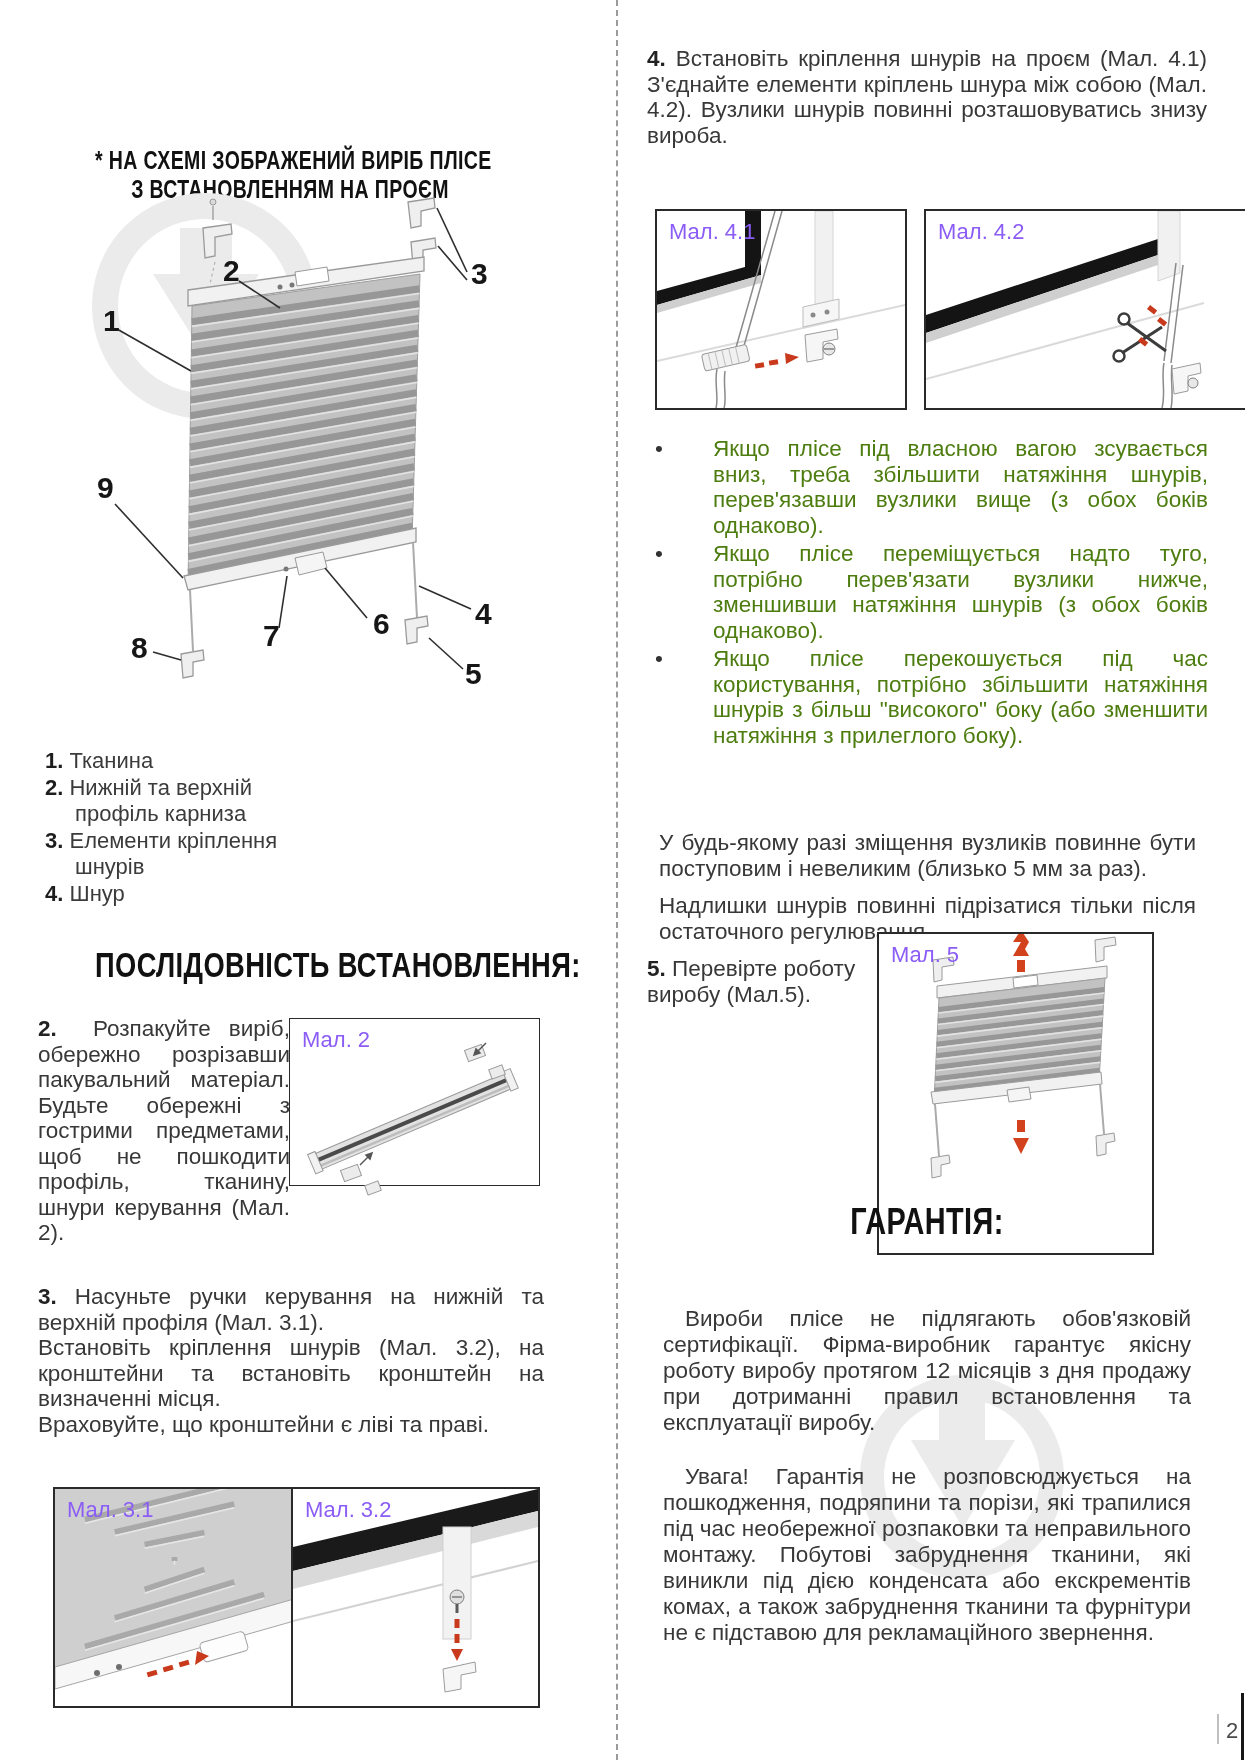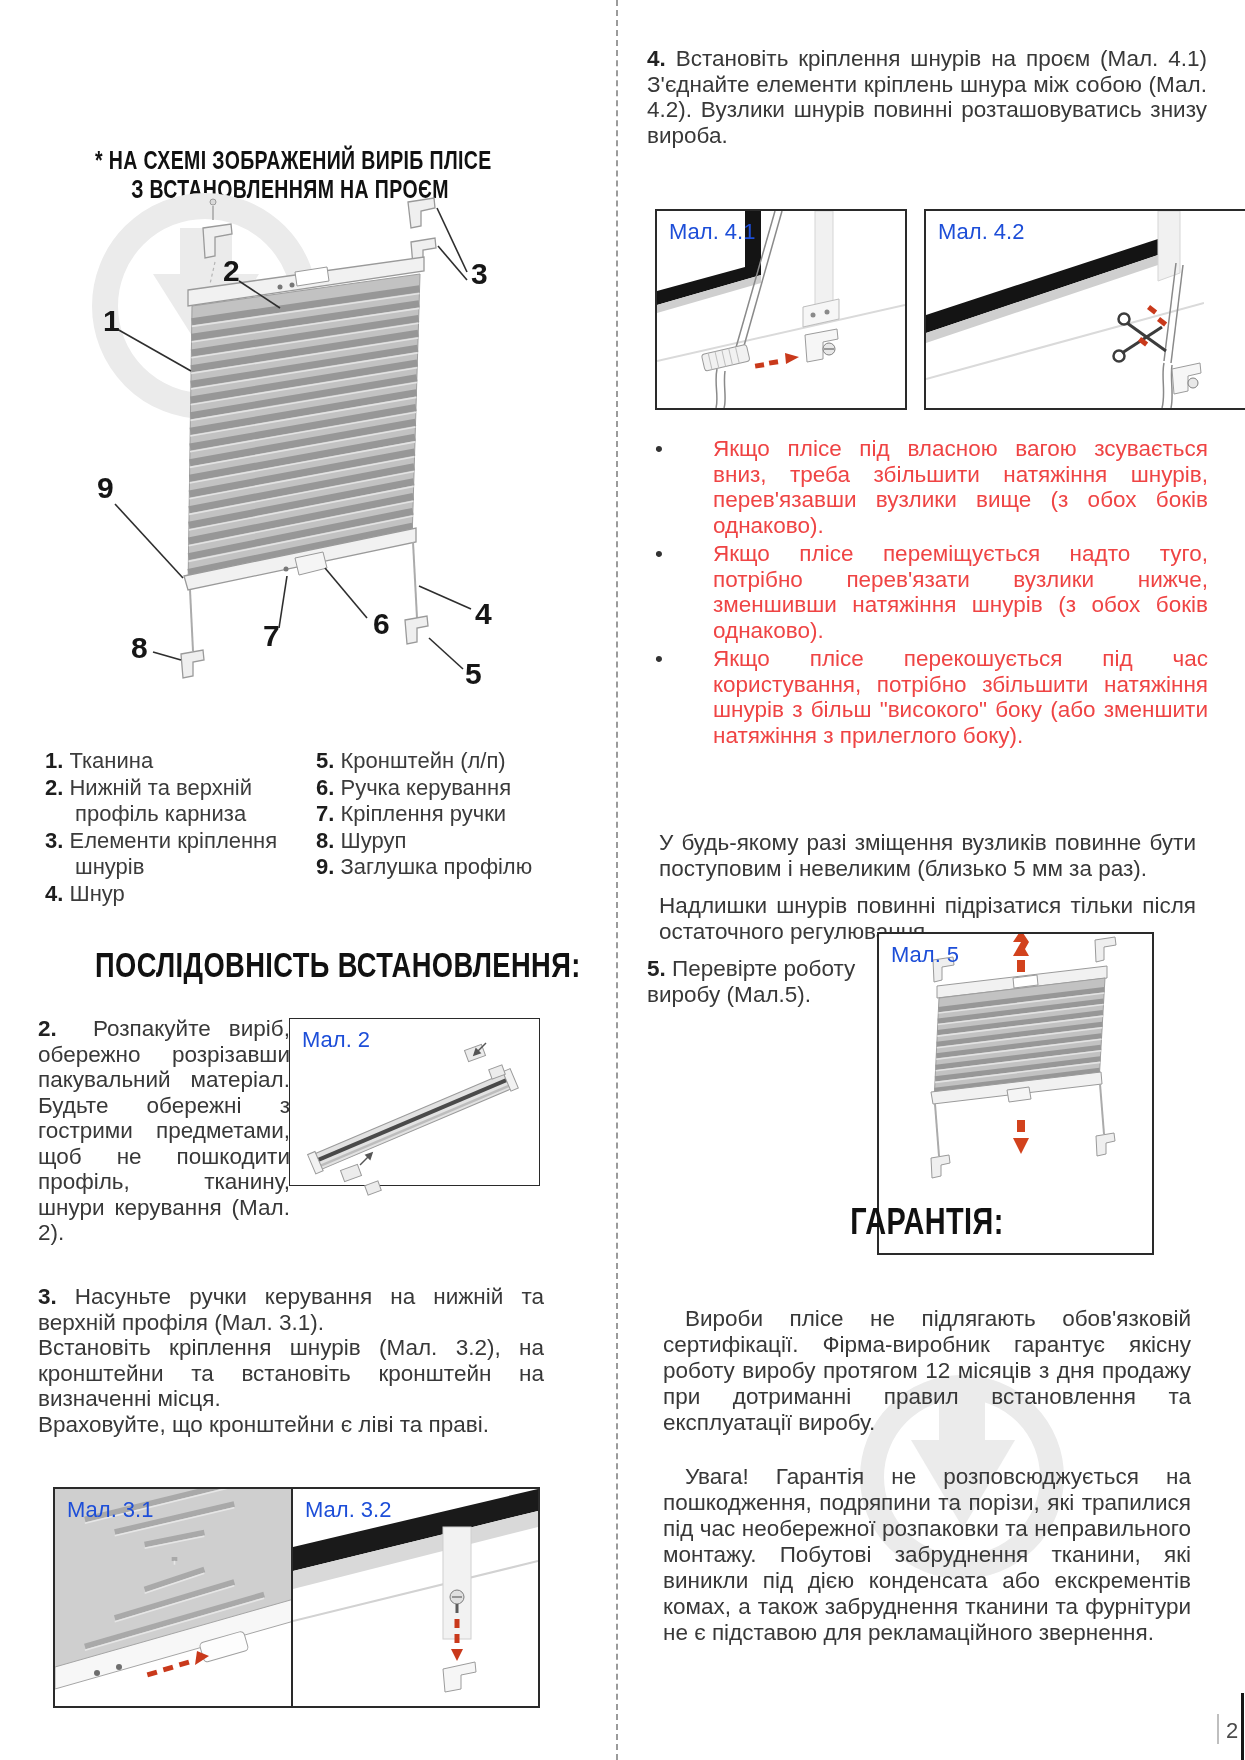--- a/index.html
+++ b/index.html
@@ -10,24 +10,24 @@
          white-space:nowrap;text-align:center;letter-spacing:0.5px;}
   .title-line{font-size:46px;line-height:49px;}
   .sub-line{font-size:25px;line-height:29px;}
   .seq-line{font-size:35px;line-height:38px;}
   .gar-line{font-size:37px;line-height:40px;}
   .body-txt{font-size:22.5px;line-height:25.5px;text-align:justify;color:#383838;}
   .body-txt b{color:#222;}
   .part{font-size:22px;line-height:26.5px;padding-left:30px;text-indent:-30px;color:#3b3b3b;}
   .part b{color:#1d1d1d;}
   .figbox{position:absolute;border:2px solid #2a2a2a;background:#fff;box-sizing:border-box;}
-  .figlabel{position:absolute;left:12px;top:8px;font-size:22px;color:#1d4ed8;z-index:2;}
+  .figlabel{position:absolute;left:12px;top:8px;font-size:22px;color:#8b5cf6;z-index:2;}
   .bullet{display:flex;margin-bottom:3px;}
   .bmark{flex:0 0 58px;padding-left:8px;font-size:22.5px;color:#333;}
-  .btext{flex:1;font-size:22.5px;line-height:25.5px;text-align:justify;color:#ef4444;}
+  .btext{flex:1;font-size:22.5px;line-height:25.5px;text-align:justify;color:#4d7c0f;}
   .note{font-size:22.5px;line-height:25.5px;text-align:justify;margin:12px;}
   .warr{font-size:22.5px;line-height:26px;text-align:justify;text-indent:22px;margin:16px;}
   .divider{position:absolute;left:616px;top:0;width:0;height:1760px;border-left:2px dashed #9b9b9b;}
   .dnum{font:700 30px "Liberation Sans",sans-serif;fill:#161616;}
   .ldr{stroke:#2e2e2e;stroke-width:1.6;}
   .pagenum{font-size:22px;color:#4a4a4a;}
   svg{display:block;}
 </style>
 </head>
 <body>
@@ -139,27 +139,20 @@
       <text class="dnum" x="42" y="312">9</text>
     </g>
   </svg>
 
   <div class="abs" style="left:45px;top:748px;width:265px;">
     <div class="part"><b>1.</b> <span>Тканина</span></div>
     <div class="part"><b>2.</b> <span>Нижній та верхній профіль карниза</span></div>
     <div class="part"><b>3.</b> <span>Елементи кріплення шнурів</span></div>
     <div class="part"><b>4.</b> <span>Шнур</span></div>
   </div>
-  <div class="abs" style="left:316px;top:748px;width:232px;">
-    <div class="part"><b>5.</b> <span>Кронштейн (л/п)</span></div>
-    <div class="part"><b>6.</b> <span>Ручка керування</span></div>
-    <div class="part"><b>7.</b> <span>Кріплення ручки</span></div>
-    <div class="part"><b>8.</b> <span>Шуруп</span></div>
-    <div class="part"><b>9.</b> <span>Заглушка профілю</span></div>
-  </div>
 
   <div class="abs" style="left:40px;top:946px;width:500px;">
     <span class="hcond seq-line">ПОСЛІДОВНІСТЬ ВСТАНОВЛЕННЯ:</span>
   </div>
 
   <div class="abs body-txt" style="left:38px;top:1016px;width:252px;">
     <b>2.</b>&nbsp; <span>Розпакуйте виріб, обережно розрізавши пакувальний матеріал. Будьте обережні з гострими предметами, щоб не пошкодити профіль, тканину, шнури керування (Мал. 2).</span>
   </div>
 
   <div class="figbox" style="left:289px;top:1018px;width:251px;height:168px;border-width:1.5px;">

